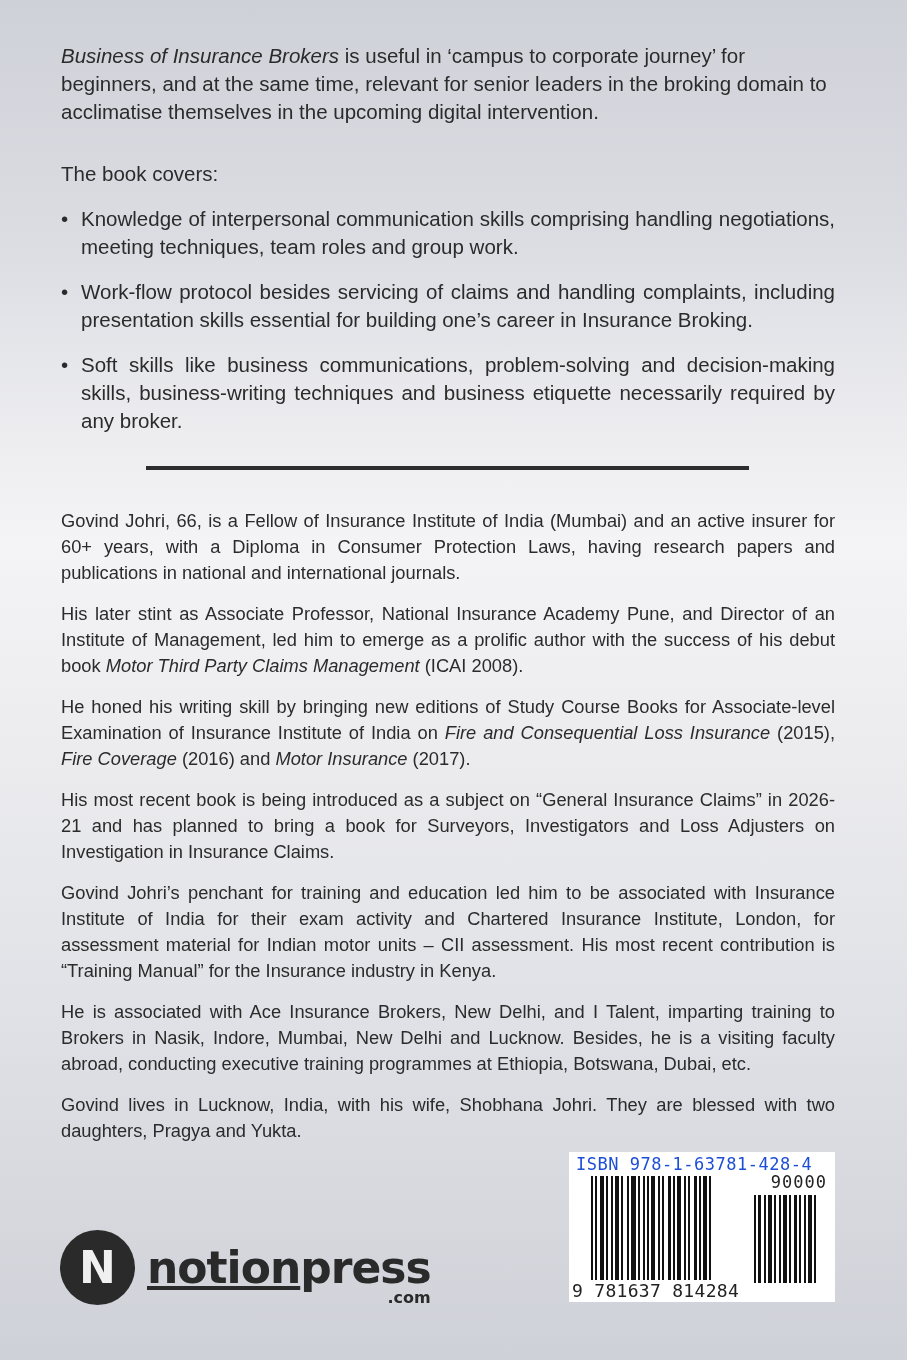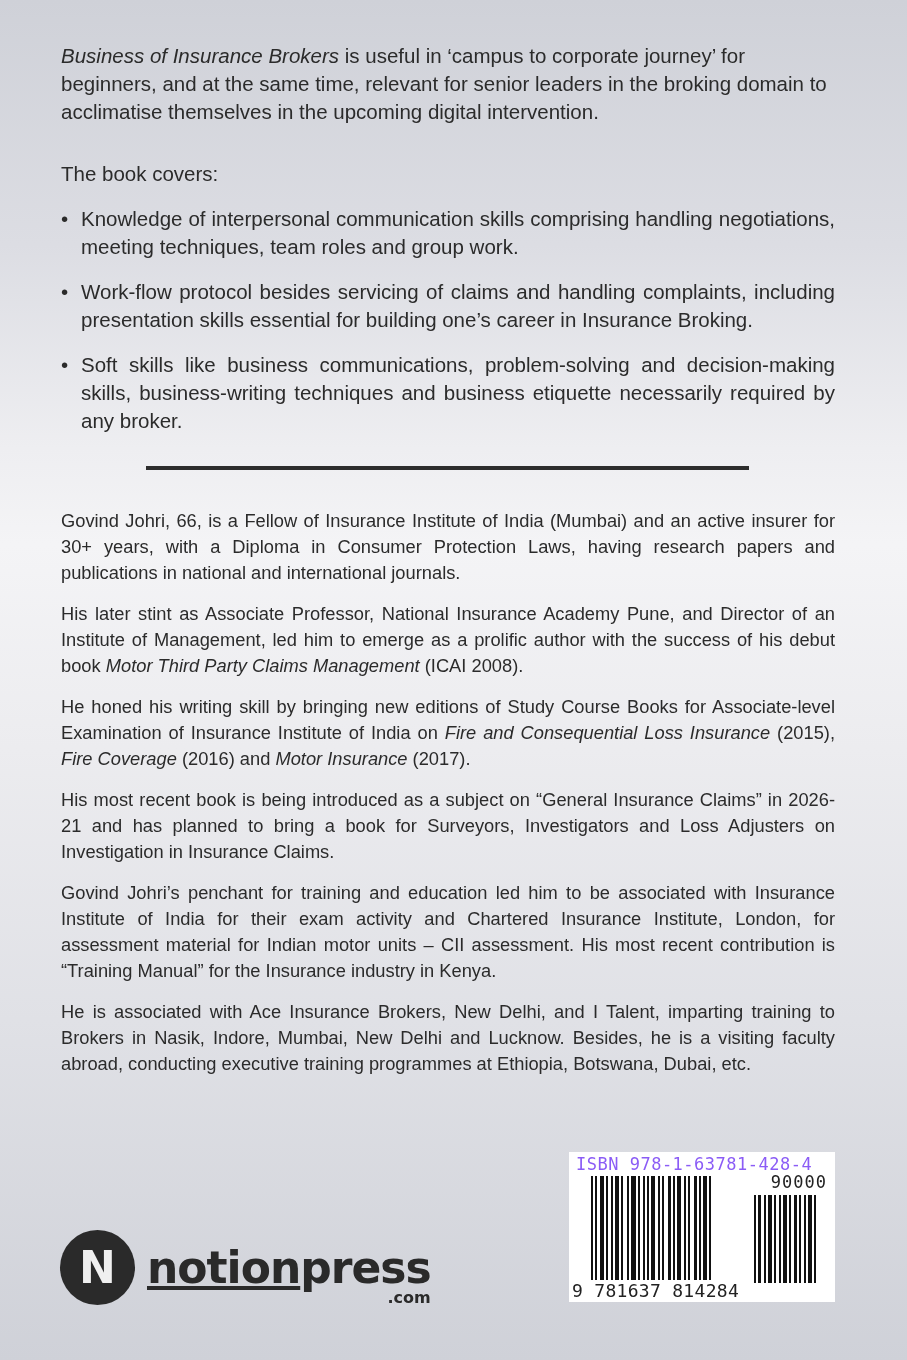--- a/index.html
+++ b/index.html
@@ -23,21 +23,21 @@
   em { font-style: italic; }
   .logo { position: absolute; left: 60px; top: 1230px; display: flex; align-items: center; }
   .logo-circle { width: 75px; height: 75px; border-radius: 50%; background: #2a2a2a; display: flex; align-items: center; justify-content: center; }
   .logo-n { color: #f0f0f0; font-size: 44px; font-weight: bold; font-family: "DejaVu Sans", sans-serif; }
   .logo-text { margin-left: 12px; position: relative; }
   .logo-word { font-size: 44px; line-height: 48px; color: #2a2a2a; font-family: "DejaVu Sans", sans-serif; letter-spacing: -1px; }
   .logo-word b { font-weight: bold; text-decoration: underline; }
   .logo-word span.light { font-weight: bold; color: #2a2a2a; }
   .logo-com { position: absolute; right: 0; top: 44px; font-size: 16px; font-weight: bold; color: #2a2a2a; font-family: "DejaVu Sans", sans-serif; }
   .barcode-box { position: absolute; left: 569px; top: 1152px; width: 266px; height: 150px; background: #fff; }
-  .isbn-text { position: absolute; left: 7px; top: 2px; font-family: "DejaVu Sans Mono", monospace; font-size: 17px; color: #8b5cf6; letter-spacing: 0.5px; }
+  .isbn-text { position: absolute; left: 7px; top: 2px; font-family: "DejaVu Sans Mono", monospace; font-size: 17px; color: #1d4ed8; letter-spacing: 0.5px; }
   .price-text { position: absolute; right: 8px; top: 20px; font-family: "DejaVu Sans Mono", monospace; font-size: 17px; color: #222; letter-spacing: 1px; }
   .bars-main { position: absolute; left: 22px; top: 24px; width: 146px; height: 112px; display: flex; align-items: flex-start; }
   .bars-add { position: absolute; left: 185px; top: 43px; width: 74px; height: 88px; display: flex; align-items: flex-start; }
   .bar { background: #111; height: 100%; }
   .gap { height: 100%; }
   .ean-text { position: absolute; left: 3px; top: 128px; font-family: "DejaVu Sans Mono", monospace; font-size: 18px; color: #222; background: #fff; letter-spacing: 0.3px; }
 </style>
 </head>
 <body>
 
@@ -47,26 +47,27 @@
   <ul>
     <li>Knowledge of interpersonal communication skills comprising handling negotiations, meeting techniques, team roles and group work.</li>
     <li>Work-flow protocol besides servicing of claims and handling complaints, including presentation skills essential for building one’s career in Insurance Broking.</li>
     <li>Soft skills like business communications, problem-solving and decision-making skills, business-writing techniques and business etiquette necessarily required by any broker.</li>
   </ul>
 </div>
 
 <div class="divider"></div>
 
 <div class="bio">
-  <p>Govind Johri, 66, is a Fellow of Insurance Institute of India (Mumbai) and an active insurer for 30+ years, with a Diploma in Consumer Protection Laws, having research papers and publications in national and international journals.</p>
+  <p>Govind Johri, 66, is a Fellow of Insurance Institute of India (Mumbai) and an active insurer for 60+ years, with a Diploma in Consumer Protection Laws, having research papers and publications in national and international journals.</p>
   <p><span>His later stint as Associate Professor, National Insurance Academy Pune, and Director of an Institute of Management, led him to emerge as a prolific author with the success of his debut book </span><em>Motor Third Party Claims Management</em><span> (ICAI 2008).</span></p>
   <p><span>He honed his writing skill by bringing new editions of Study Course Books for Associate-level Examination of Insurance Institute of India on </span><em>Fire and Consequential Loss Insurance</em><span> (2015), </span><em>Fire Coverage</em><span> (2016) and </span><em>Motor Insurance</em><span> (2017).</span></p>
   <p>His most recent book is being introduced as a subject on “General Insurance Claims” in 2026-21 and has planned to bring a book for Surveyors, Investigators and Loss Adjusters on Investigation in Insurance Claims.</p>
   <p>Govind Johri’s penchant for training and education led him to be associated with Insurance Institute of India for their exam activity and Chartered Insurance Institute, London, for assessment material for Indian motor units – CII assessment. His most recent contribution is “Training Manual” for the Insurance industry in Kenya.</p>
   <p>He is associated with Ace Insurance Brokers, New Delhi, and I Talent, imparting training to Brokers in Nasik, Indore, Mumbai, New Delhi and Lucknow. Besides, he is a visiting faculty abroad, conducting executive training programmes at Ethiopia, Botswana, Dubai, etc.</p>
+  <p>Govind lives in Lucknow, India, with his wife, Shobhana Johri. They are blessed with two daughters, Pragya and Yukta.</p>
 </div>
 
 <div class="logo">
   <div class="logo-circle">
     <span class="logo-n">N</span>
   </div>
   <div class="logo-text">
     <div class="logo-word"><b>notion</b><span class="light">press</span></div>
     <div class="logo-com">.com</div>
   </div>

